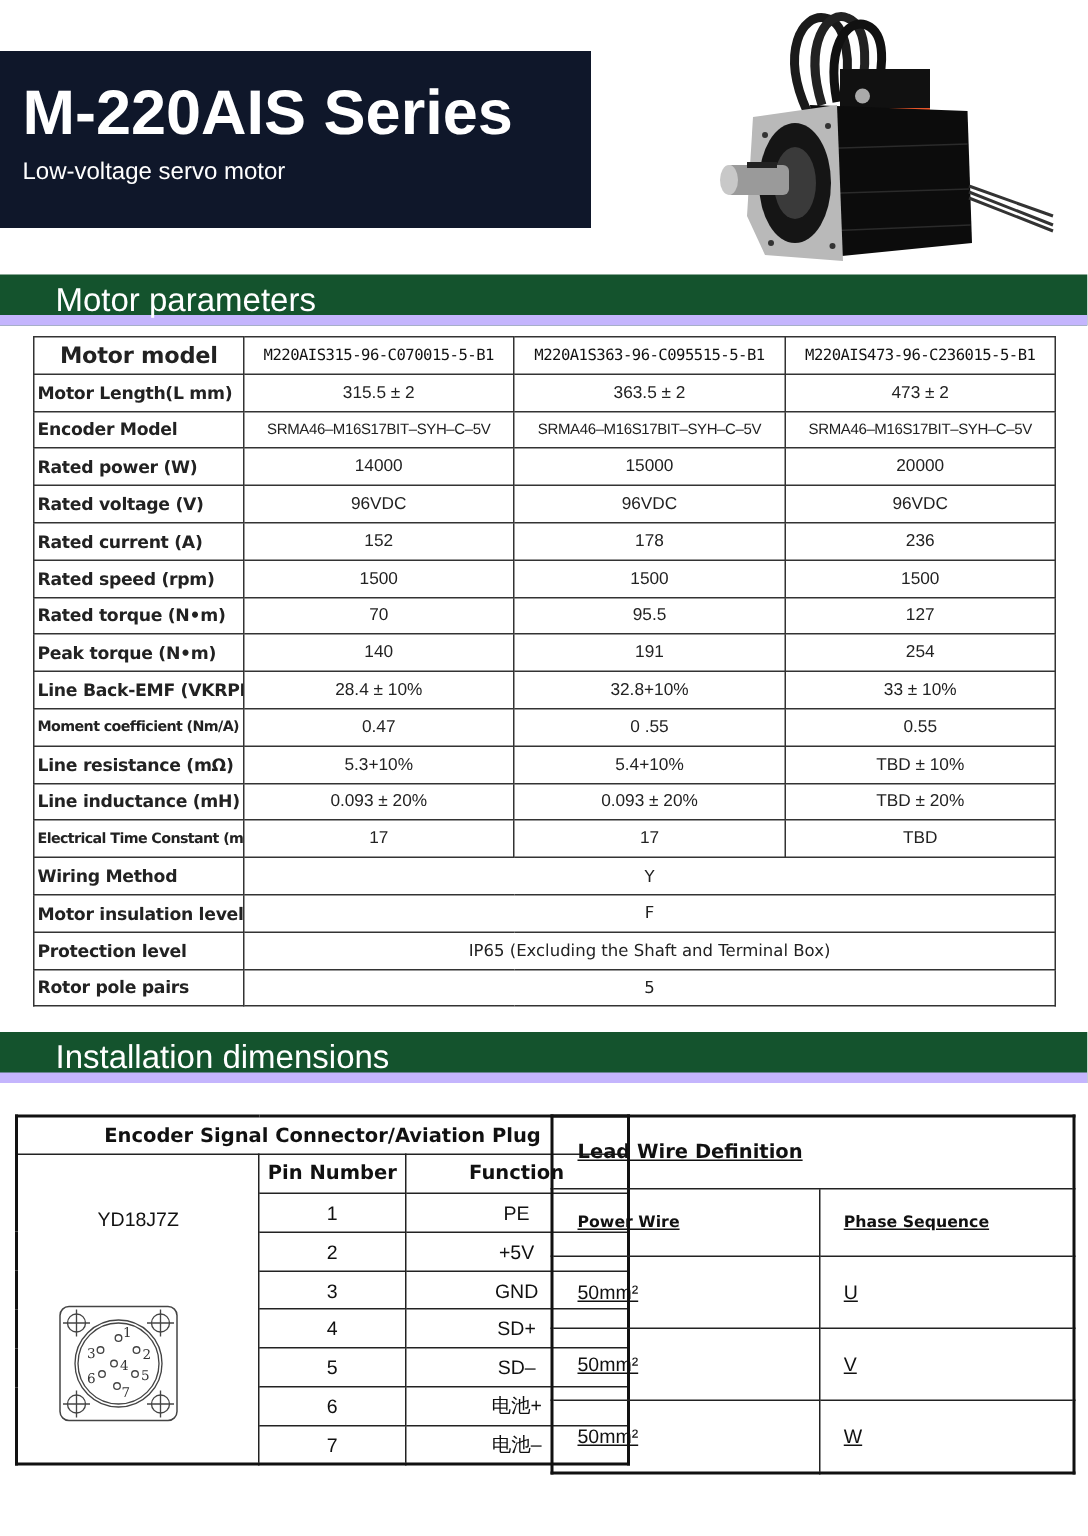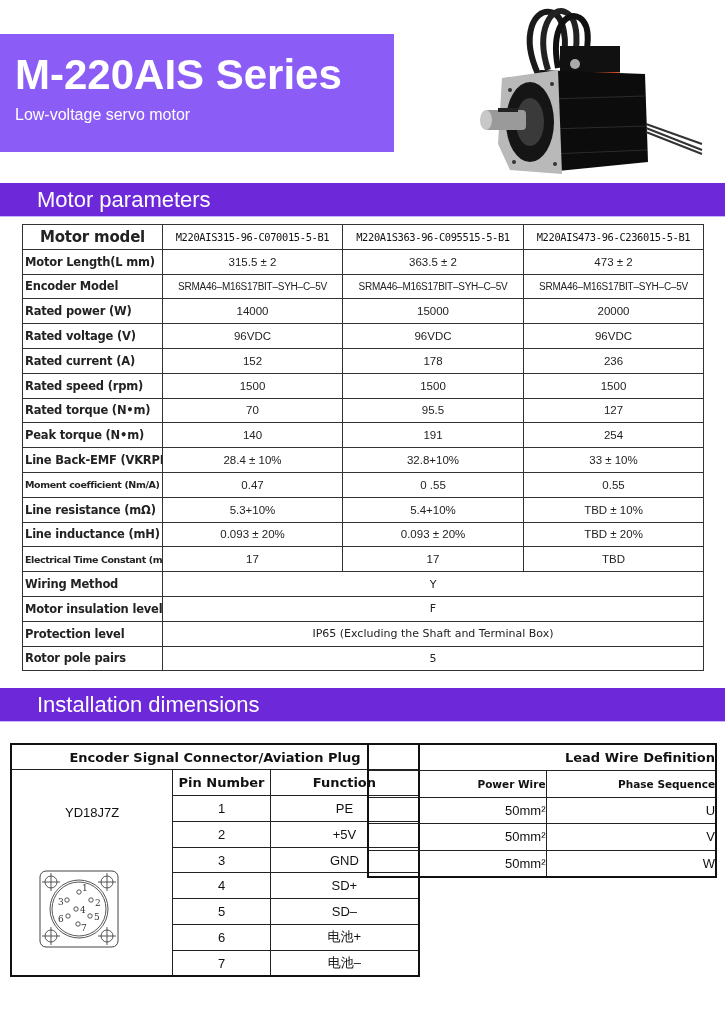--- a/index.html
+++ b/index.html
@@ -1,37 +1,37 @@
 <!DOCTYPE html>
 <html><head>
 <meta charset="utf-8">
 <style>
   * { box-sizing: border-box; margin: 0; padding: 0; }
   html, body { width: 725px; height: 1024px; background: #ffffff; overflow: hidden; }
   body { position: relative; font-family: "Liberation Sans", sans-serif; color: #111; }
 
   .hero-banner {
     position: absolute; left: 0; top: 34px; width: 394px; height: 118px;
-    background: #8b5cf6;
+    background: #0f172a;
   }
   .hero-title {
     position: absolute; left: 15px; top: 17px;
     font-family: "Liberation Sans", sans-serif; font-weight: bold;
     font-size: 42px; color: #fff; letter-spacing: 0px; white-space: nowrap;
   }
   .hero-subtitle {
     position: absolute; left: 15px; top: 72px;
     font-size: 16px; color: #fff; white-space: nowrap;
   }
 
   .motor-image { position: absolute; left: 440px; top: 4px; width: 270px; height: 176px; }
 
   .section-bar {
     position: absolute; left: 0; width: 725px; height: 34px;
-    background: #6d28d9; border-bottom: 1px solid #c4b5fd;
+    background: #14532d; border-bottom: 7px solid #c4b5fd;
   }
   .section-title {
     position: absolute; left: 37px; top: 4px; font-size: 22px; color: #fff;
     font-family: "Liberation Sans", sans-serif; white-space: nowrap;
   }
 
   table { border-collapse: collapse; }
   .params-table {
     position: absolute; left: 22px; top: 224px; width: 681px;
     table-layout: fixed;
@@ -67,22 +67,22 @@
   .plug-model {
     position: absolute; left: 0; width: 100%; top: 35px; text-align: center; font-size: 13px;
   }
   .plug-diagram { position: absolute; left: 26px; top: 99px; width: 92px; width: 92px; }
 
   .lead-table {
     position: absolute; left: 367px; top: 743px; width: 348px; table-layout: fixed;
     border: 2px solid #111;
   }
   .lead-table td {
-    border: 1.5px solid #222; height: 26.5px; text-align: right; font-size: 13px;
-    font-family: "Liberation Sans", sans-serif; color: #111; padding: 0;
+    border: 1.5px solid #222; height: 26.5px; text-align: left; font-size: 13px;
+    font-family: "Liberation Sans", sans-serif; color: #111; padding: 16px; text-decoration: underline;
   }
   .lead-table td.hdr { font-family: "DejaVu Sans", sans-serif; font-weight: bold; font-size: 13px; }
   .lead-table td.sub { font-family: "DejaVu Sans", sans-serif; font-weight: bold; font-size: 10.5px; }
 </style>
 </head>
 <body>
 
 <div class="hero-banner">
   <div class="hero-title">M-220AIS Series</div>
   <div class="hero-subtitle">Low-voltage servo motor</div>

